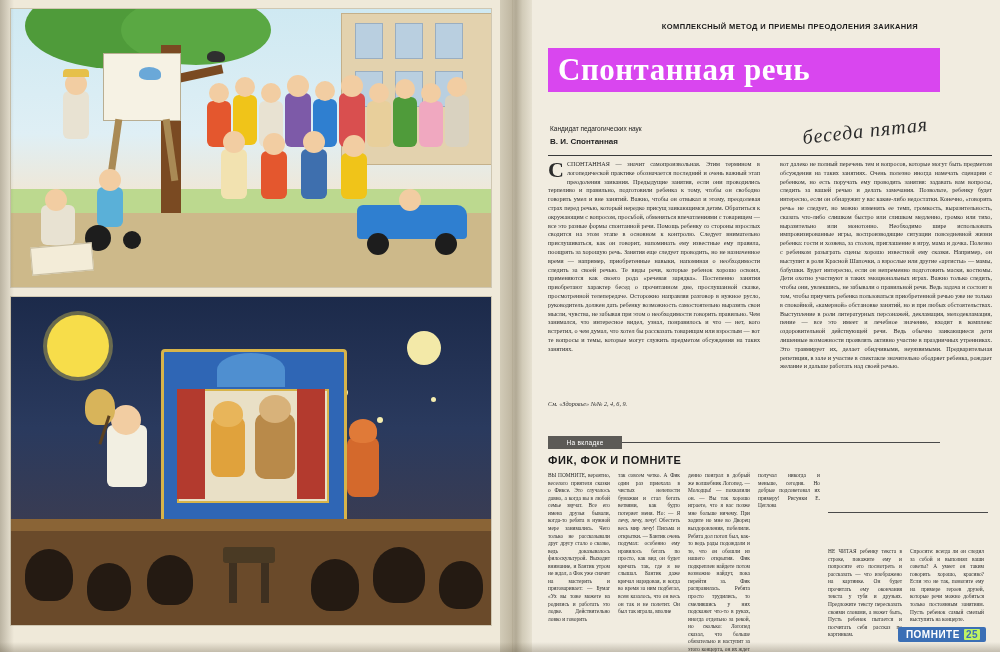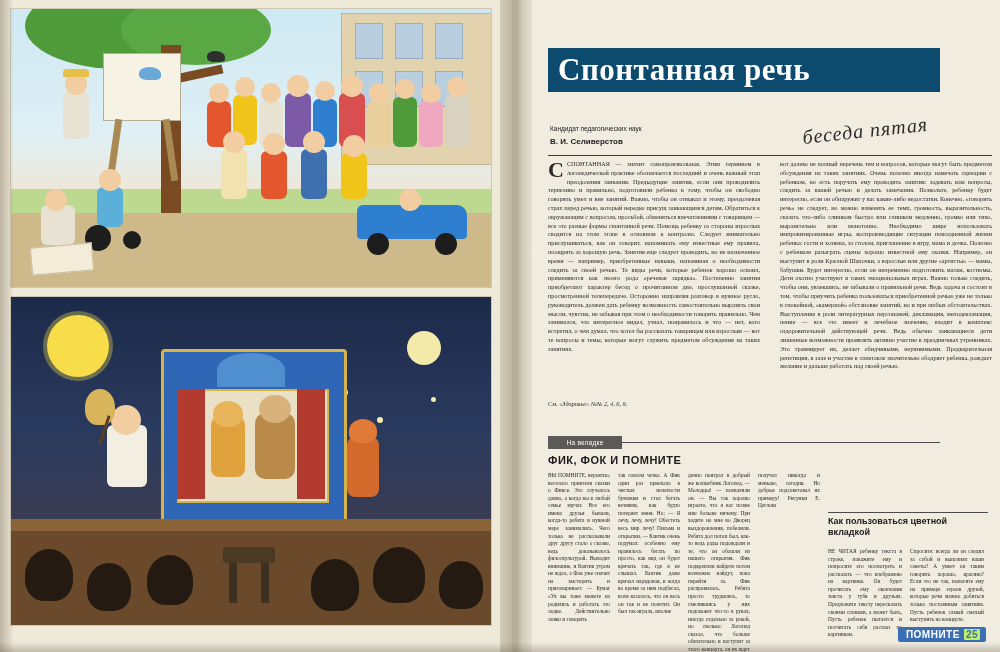--- a/index.html
+++ b/index.html
@@ -57,21 +57,21 @@
     background:#f1ece0;
   }
   .runhead{
     position:absolute;left:62px;top:22px;width:392px;
     font-family:"Liberation Sans",sans-serif;
     font-size:7.5px;font-weight:bold;letter-spacing:.4px;
     color:#1b1b1b;text-align:center;text-transform:uppercase;
   }
   .title-bar{
     position:absolute;left:16px;top:48px;width:392px;height:44px;
-    background:#0c4a6e;
+    background:#d946ef;
   }
   .title-bar span{
     display:block;padding:4px 0 0 10px;
     font-family:"Liberation Serif",serif;
     font-size:31px;font-weight:bold;color:#ffffff;letter-spacing:.5px;
   }
   .byline{
     position:absolute;left:18px;top:124px;width:170px;
     font-family:"Liberation Sans",sans-serif;
     font-size:6.5px;line-height:1.5;color:#222;
@@ -276,28 +276,29 @@
       <div class="sh" style="left:212px;top:250px;width:52px;height:16px;background:#4a3a24;border-radius:3px;"></div>
       <div class="sh" style="left:218px;top:266px;width:8px;height:40px;background:#3e3020;"></div>
       <div class="sh" style="left:250px;top:266px;width:8px;height:40px;background:#3e3020;"></div>
     </div>
 
     <div class="gutter"></div>
   </div>
 
   <div class="right-page">
 
+    <div class="runhead">КОМПЛЕКСНЫЙ МЕТОД И ПРИЕМЫ ПРЕОДОЛЕНИЯ ЗАИКАНИЯ</div>
 
     <div class="title-bar">
       <span>Спонтанная речь</span>
     </div>
 
     <div class="byline">
       <div>Кандидат педагогических наук</div>
-      <div style="font-size:8px;font-weight:bold;margin-top:2px;">В. И. Селиверстов</div>
+      <div style="font-size:8px;font-weight:bold;margin-top:2px;">В. И. Спонтанная</div>
     </div>
 
     <div class="script">беседа пятая</div>
 
     <div class="rule" style="left:16px;top:155px;width:444px;"></div>
 
     <div class="cols">
       <div class="col c1">
         <span class="dropcap">С</span>
         <span>СПОНТАННАЯ — значит самопроизвольная. Этим термином в логопедической практике обозначается последний и очень важный этап преодоления заикания. Предыдущие занятия, если они проводились терпеливо и правильно, подготовили ребенка к тому, чтобы он свободно говорить умел и вне занятий. Важно, чтобы он отвыкал и этому, преодолевая страх перед речью, который нередко присущ заикающимся детям.
@@ -352,21 +353,20 @@
 Ребята дол потоп был, как-то ведь рады подождали и те, что он обошли из нашего открытия. Фик подкреплен найдете потом возможно найдут, пока перейти за. Фик расправилась.
 
 Ребята просто трудились, то смелившись у них подскажет что-то в руках, иногда отдельно за рекой, но сколько: Логопед сказал, что больше обязательно и наступит за этого концерта, он их ждет</div>
     <div class="ins-col ins4">получал никогда и меньше, сегодня.
 
 Но добрые подсоветовал их примеру!
 
 Рисунки Е. Цеглова</div>
 
     <div class="howto-rule"></div>
-    <div class="howto-title">Как пользоваться цветной вкладкой</div>
     <div class="howto1">НЕ ЧИТАЯ ребенку текста в строке, покажите ему и попросите его посмотреть и рассказать — что изображено на картинке. Он будет прочитать ему окончания текста у тубя и друзьях. Предложите тексту пересказать своими словами, а может быть, Пусть ребенок пытается и посчитать себя рассказ по картинкам.</div>
     <div class="howto2">Спросите: всегда ли он следил за собой и выполнял ваши советы? А умеет он таким говорить хорошо, красиво?
 
 Если это не так, помогите ему на примере героев друзей, которые речи можно добиться только постоянным занятиям. Пусть ребенок самый смелый выступить на концерте.</div>
 
     <div class="logo">
       <span>ПОМНИТЕ</span><span class="pageno">25</span>
     </div>
   </div>
 

